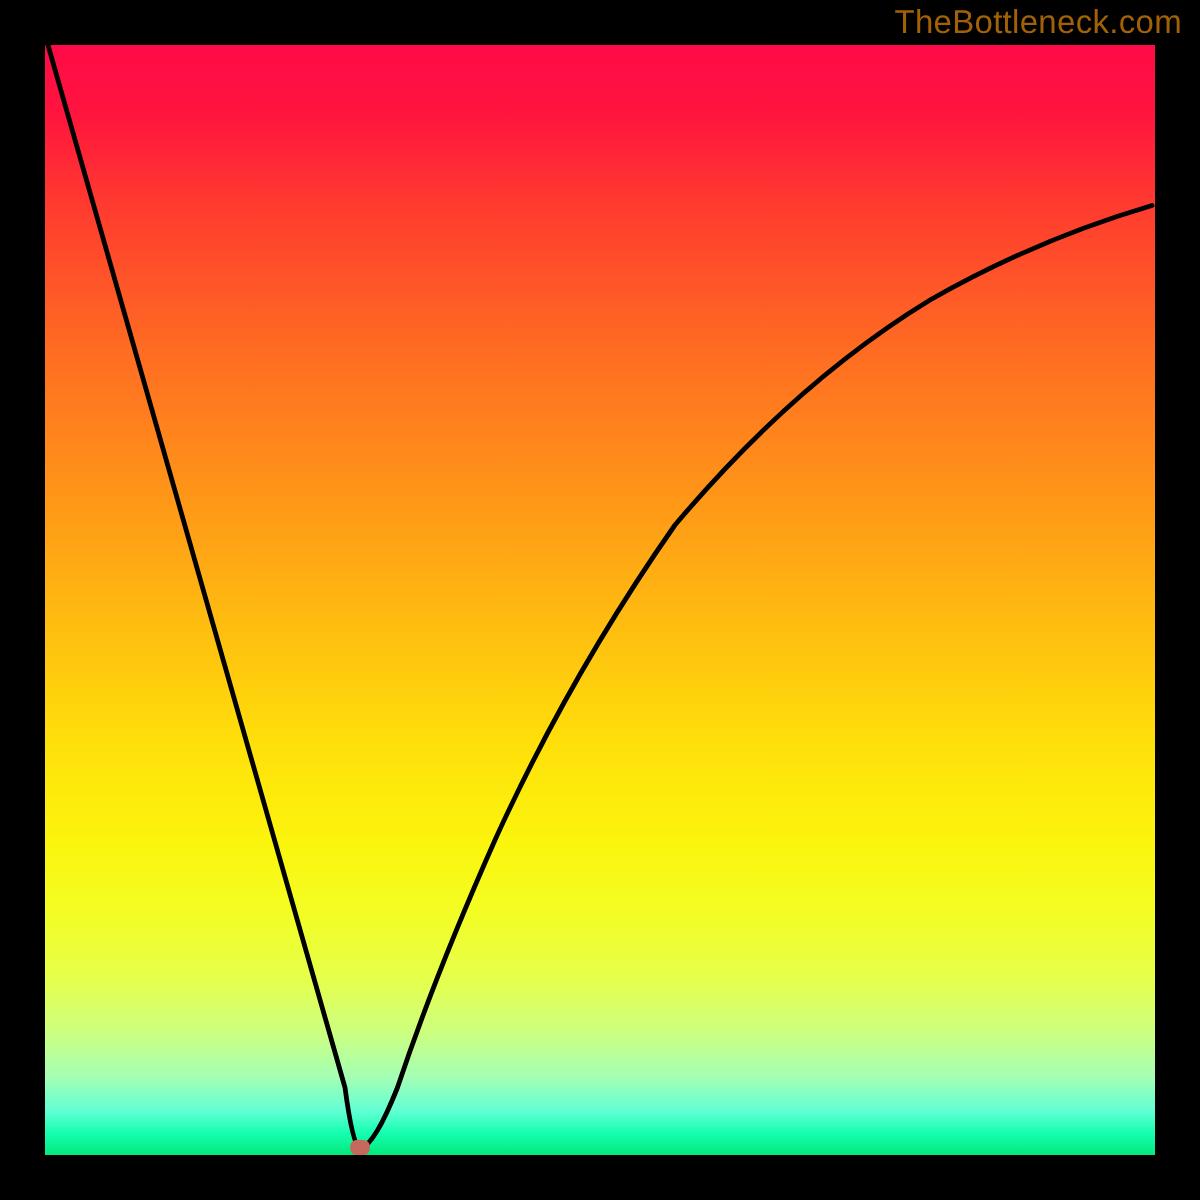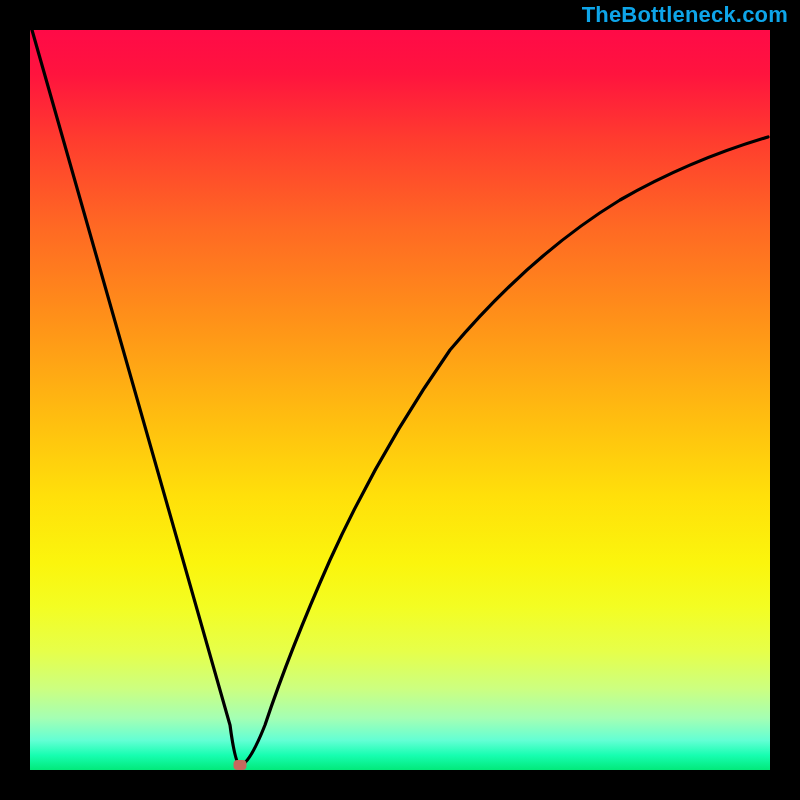--- a/index.html
+++ b/index.html
@@ -8,25 +8,24 @@
     height: 800px;
     background: #000;
     position: relative;
     overflow: hidden;
     font-family: Arial, Helvetica, sans-serif;
   }
   .watermark {
     position: absolute;
     top: 2px;
     right: 12px;
-    color: #0ea5e9;
+    color: #a16207;
     font-size: 22px;
     letter-spacing: 0.2px;
     z-index: 10;
-    font-weight: bold;
   }
   .plot-area {
     position: absolute;
     left: 30px;
     top: 30px;
     width: 740px;
     height: 740px;
     background: linear-gradient(to bottom,
       #ff0a47 0%,
       #ff143e 6%,

